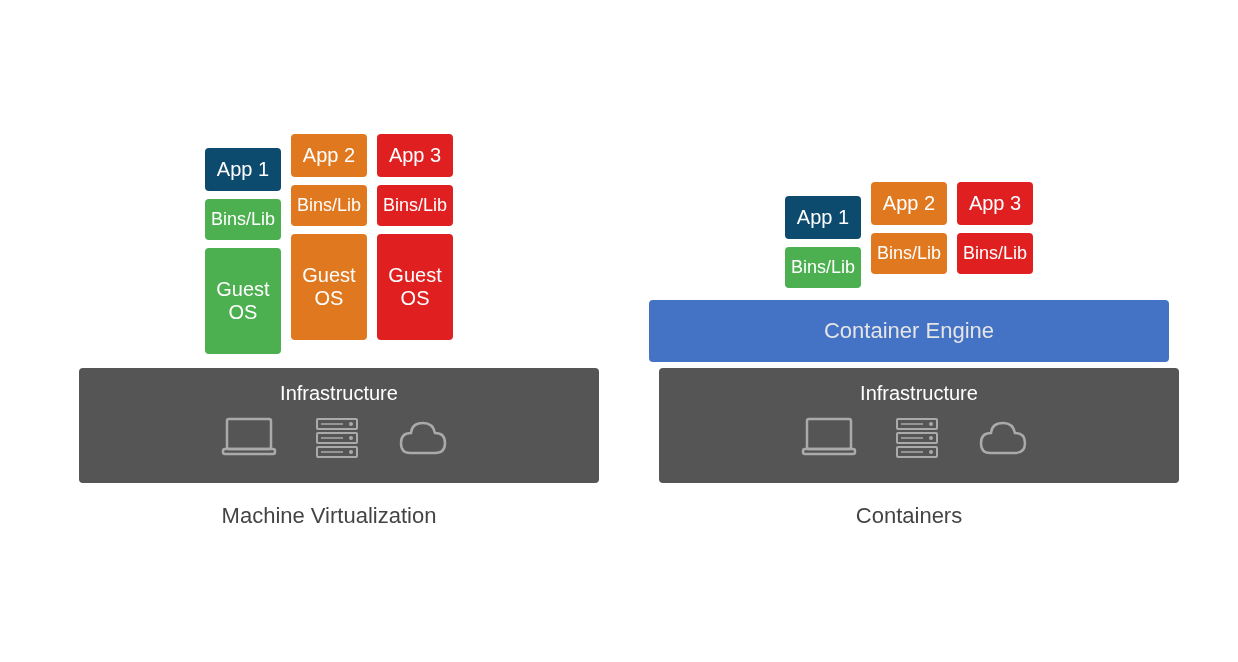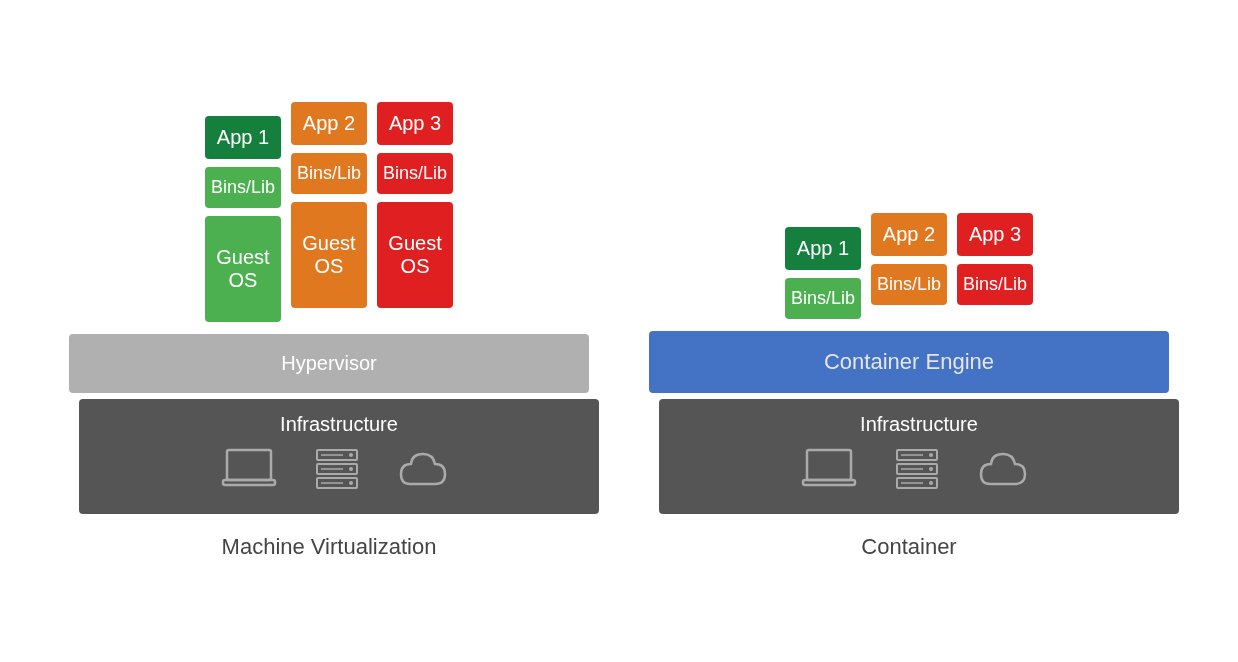--- a/index.html
+++ b/index.html
@@ -50,21 +50,21 @@
       border-radius: 4px;
       color: #fff;
       font-size: 20px;
       font-weight: 500;
       display: flex;
       align-items: center;
       justify-content: center;
       text-align: center;
       padding: 10px 6px;
     }
-    .app-box.green { background: #15803d; margin-top: 14px; }
+    .app-box.green { background: #0c4a6e; margin-top: 14px; }
     .app-box.orange { background: #e07820; }
     .app-box.red { background: #e02020; }
     .bins-box {
       border-radius: 4px;
       color: #fff;
       font-size: 18px;
       font-weight: 500;
       display: flex;
       align-items: center;
       justify-content: center;
@@ -182,21 +182,20 @@
         <div class="bins-box orange">Bins/Lib</div>
         <div class="guest-box orange">Guest<br>OS</div>
       </div>
       <div class="mv-col">
         <div class="app-box red">App 3</div>
         <div class="bins-box red">Bins/Lib</div>
         <div class="guest-box red">Guest<br>OS</div>
       </div>
     </div>
 
-    <div class="hypervisor-box">Hypervisor</div>
 
     <div class="infra-box">
       <span>Infrastructure</span>
       <div class="infra-icons">
 
         <svg width="60" height="50" viewBox="0 0 60 50">
           <rect x="8" y="4" width="44" height="30" rx="2" stroke="#aaa" stroke-width="2.5" fill="none"></rect>
           <rect x="4" y="34" width="52" height="5" rx="2" stroke="#aaa" stroke-width="2.5" fill="none"></rect>
         </svg>
 
@@ -256,16 +255,16 @@
           <circle cx="44" cy="37" r="2" fill="#aaa"></circle>
           <line x1="14" y1="9" x2="36" y2="9" stroke="#aaa" stroke-width="1.5"></line>
           <line x1="14" y1="23" x2="36" y2="23" stroke="#aaa" stroke-width="1.5"></line>
           <line x1="14" y1="37" x2="36" y2="37" stroke="#aaa" stroke-width="1.5"></line>
         </svg>
         <svg width="65" height="50" viewBox="0 0 65 50">
           <path d="M15 38 Q6 38 6 28 Q6 18 16 18 Q17 8 28 8 Q38 8 40 18 Q50 18 50 28 Q50 38 40 38 Z" stroke="#aaa" stroke-width="2.5" fill="none"></path>
         </svg>
       </div>
     </div>
-    <div class="diagram-label">Container</div>
+    <div class="diagram-label">Containers</div>
   </div>
 
 </div>
 
 </body></html>

